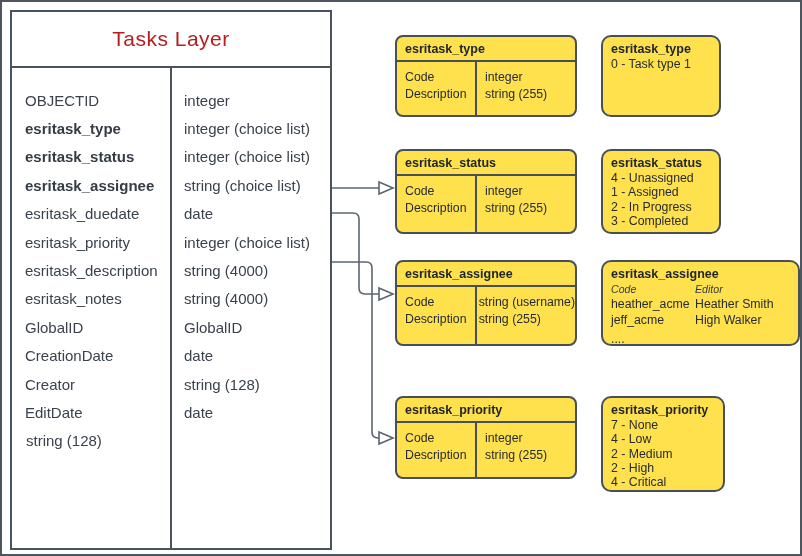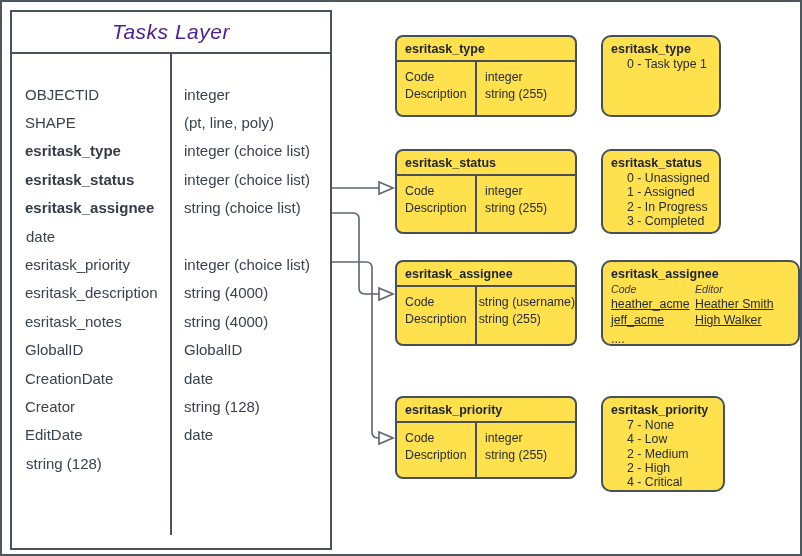--- a/index.html
+++ b/index.html
@@ -7,29 +7,29 @@
     position:relative; width:802px; height:556px; box-sizing:border-box;
     border:2px solid #4d565f; background:#ffffff; overflow:hidden;
     font-family:"Liberation Sans", sans-serif; color:#3a424d;
   }
   
   .tasks {
     position:absolute; left:8px; top:8px; width:322px; height:540px;
     box-sizing:border-box; border:2px solid #4a525c; background:#fff;
   }
   .tasks-title {
-    height:42px; box-sizing:border-box; border-bottom:2px solid #4a525c;
+    height:56px; box-sizing:border-box; border-bottom:2px solid #4a525c;
     display:flex; align-items:center; justify-content:center;
-    font-size:21px; color:#4c1d95; letter-spacing:0.5px;font-style:italic;
+    font-size:21px; color:#b91c1c; letter-spacing:0.5px;
   }
   .tasks-body { position:relative; height:461px; }
   .tasks-divider {
     position:absolute; left:158px; top:0; bottom:-20px; width:2px; background:#4a525c;
   }
-  .tasks-rows { padding-top:26px; }
+  .tasks-rows { padding-top:18px; }
   .trow { display:flex; height:28.4px; align-items:center; font-size:15px; }
   .trow .c1 { width:158px; box-sizing:border-box; padding-left:13px; white-space:nowrap; }
   .trow .c2 { padding-left:14px; white-space:nowrap; }
   .trow.bold .c1 { font-weight:bold; color:#343c46; }
   
   .dt {
     position:absolute; box-sizing:border-box; background:#ffe14d;
     border:2px solid #474f58; border-radius:8px; color:#262c33;
   }
   .dt-header {
@@ -41,59 +41,56 @@
   .dt-col1 { width:78px; box-sizing:border-box; padding-left:8px; white-space:nowrap; }
   .dt-col2 { flex:1; padding-left:10px; white-space:nowrap; }
   .dt-divider { position:absolute; left:78px; top:25px; bottom:0; width:1.6px; background:#474f58; }
   
   .vl {
     position:absolute; box-sizing:border-box; background:#ffe14d;
     border:2px solid #474f58; border-radius:10px; padding:5px 8px;
     font-size:12.3px; line-height:14.2px; color:#262c33;
   }
   .vl-title { font-weight:bold; font-size:12.5px; color:#20262c; margin-bottom:1px; white-space:nowrap; }
-  .vl-line { white-space:nowrap;margin-left:16px; }
+  .vl-line { white-space:nowrap; }
   .as-grid { display:grid; grid-template-columns:78px 1fr; column-gap:6px; }
   .as-hdr { font-style:italic; font-size:10.6px; color:#343a41; }
-  .as-cell { white-space:nowrap; line-height:16px;text-decoration:underline; }
+  .as-cell { white-space:nowrap; line-height:16px; }
   .as-ellipsis { margin-top:4px; }
   
   .wires { position:absolute; left:0; top:0; width:802px; height:556px; pointer-events:none; }
 </style>
 </head>
 <body>
 
 <div class="canvas">
 
   <div class="tasks">
     <div class="tasks-title">Tasks Layer</div>
     <div class="tasks-body">
       <div class="tasks-divider"></div>
       <div class="tasks-rows">
         <div class="trow">
             <span class="c1">OBJECTID</span>
             <span class="c2">integer</span>
           </div>
-        <div class="trow">
-            <span class="c1">SHAPE</span>
-            <span class="c2">(pt, line, poly)</span>
-          </div>
         <div class="trow bold">
             <span class="c1">esritask_type</span>
             <span class="c2">integer (choice list)</span>
           </div>
         <div class="trow bold">
             <span class="c1">esritask_status</span>
             <span class="c2">integer (choice list)</span>
           </div>
         <div class="trow bold">
             <span class="c1">esritask_assignee</span>
             <span class="c2">string (choice list)</span>
           </div>
         <div class="trow">
+            <span class="c1">esritask_duedate</span>
             <span class="c2">date</span>
           </div>
         <div class="trow">
             <span class="c1">esritask_priority</span>
             <span class="c2">integer (choice list)</span>
           </div>
         <div class="trow">
             <span class="c1">esritask_description</span>
             <span class="c2">string (4000)</span>
           </div>
@@ -197,21 +194,21 @@
     </div>
   </div>
 
   <div class="vl" style="left:599px; top:33px; width:120px; height:82px;">
     <div class="vl-title">esritask_type</div>
     <div class="vl-line">0 - Task type 1</div>
   </div>
 
   <div class="vl" style="left:599px; top:147px; width:120px; height:85px;">
     <div class="vl-title">esritask_status</div>
-    <div class="vl-line">0 - Unassigned</div>
+    <div class="vl-line">4 - Unassigned</div>
     <div class="vl-line">1 - Assigned</div>
     <div class="vl-line">2 - In Progress</div>
     <div class="vl-line">3 - Completed</div>
   </div>
 
   <div class="vl" style="left:599px; top:258px; width:199px; height:86px;">
     <div class="vl-title">esritask_assignee</div>
     <div class="as-grid">
       <div class="as-hdr">Code</div>
       <div class="as-hdr">Editor</div>

